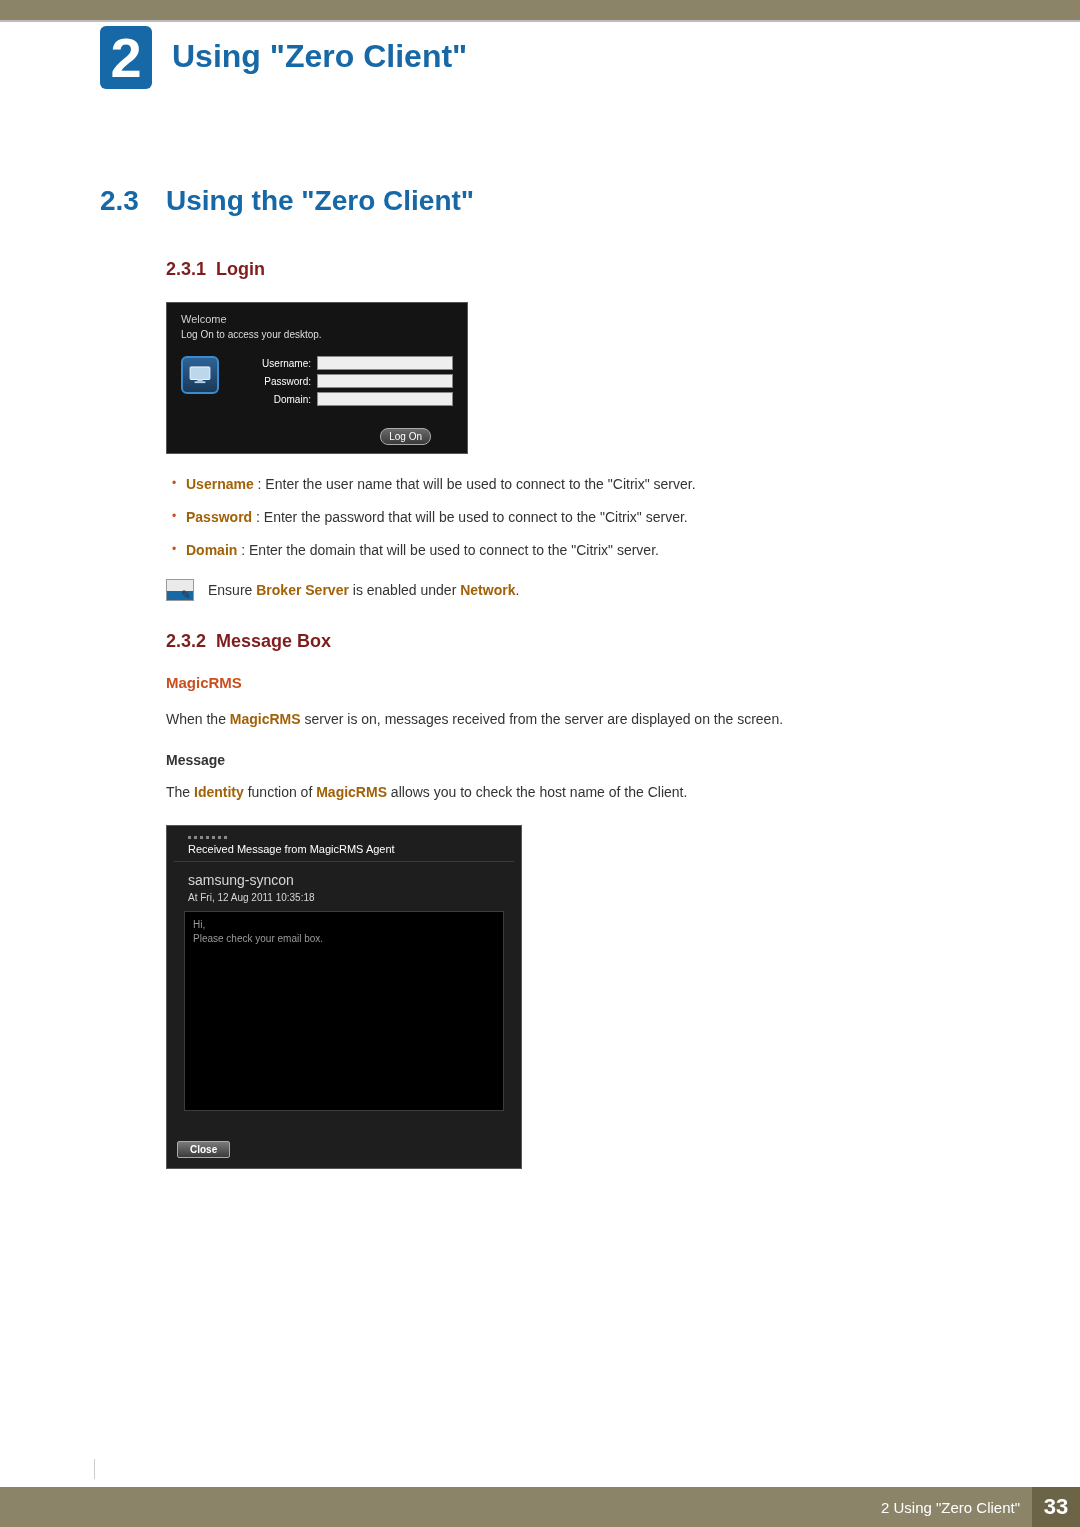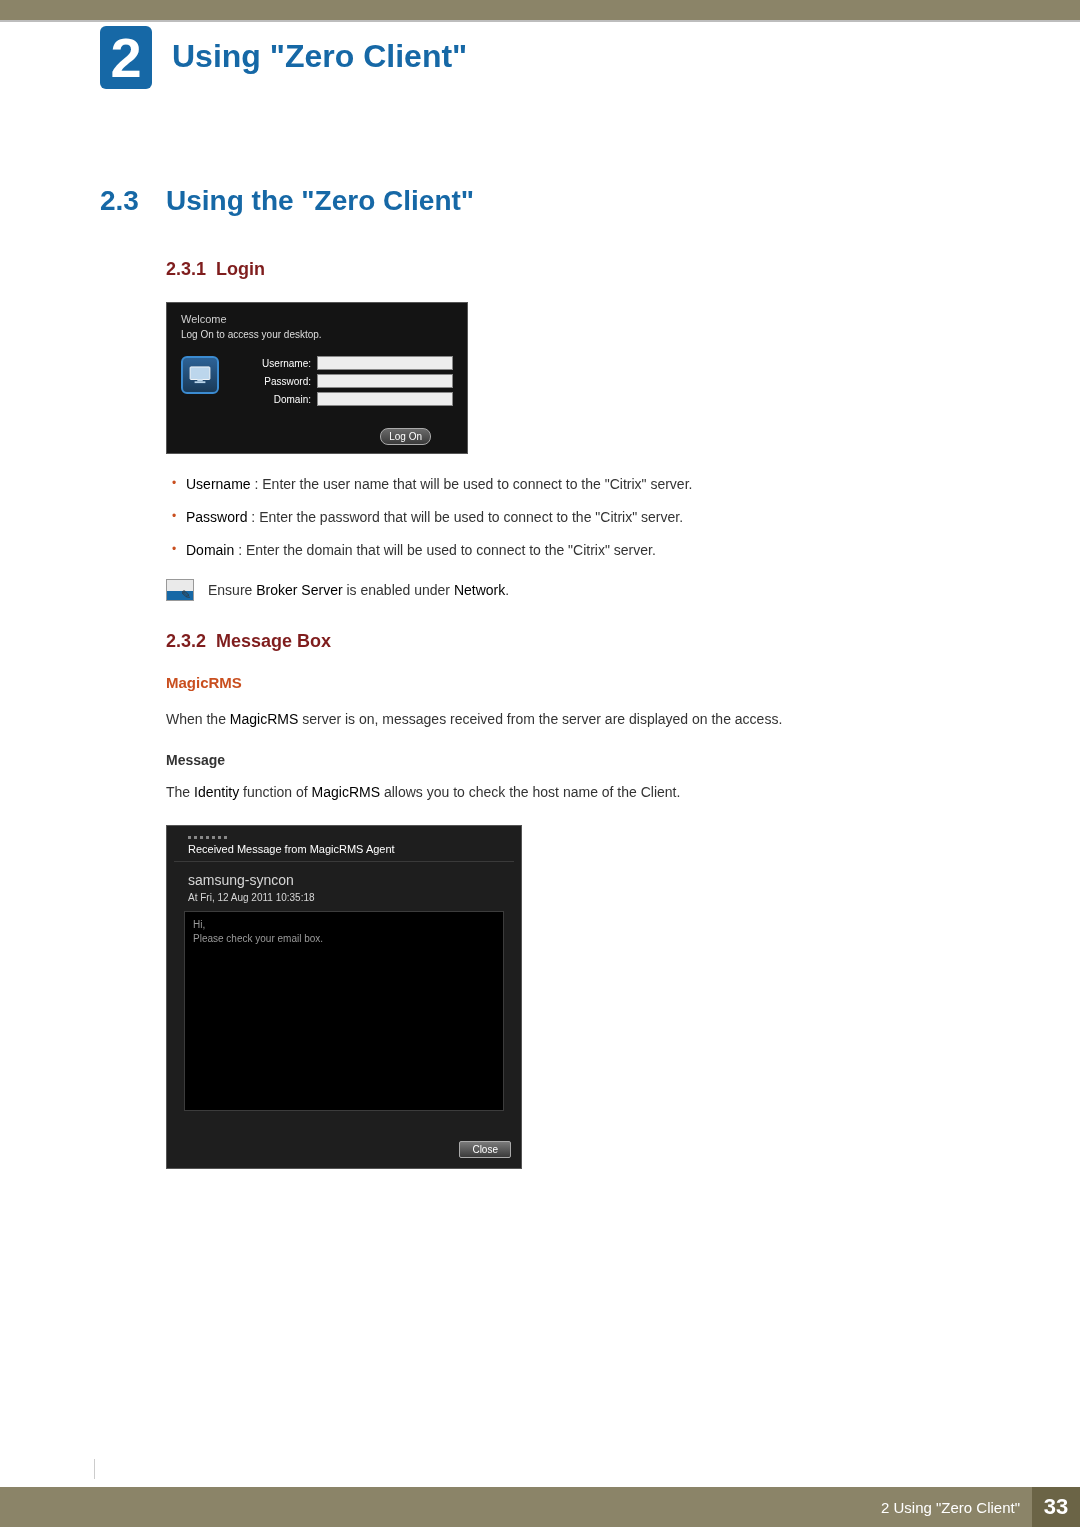--- a/index.html
+++ b/index.html
@@ -101,21 +101,21 @@
     color: #333;
   }
   .bullets li::before {
     content: "•";
     position: absolute;
     left: 6px;
     top: 0;
     color: #c94f1f;
     font-size: 12px;
   }
-  .term { color: #000000; font-weight: normal; }
+  .term { color: #a16207; font-weight: bold; }
   .note-row {
     margin-left: 66px;
     display: flex;
     align-items: center;
     gap: 14px;
     margin-bottom: 30px;
   }
   .note-icon {
     width: 28px; height: 22px;
     background: linear-gradient(#eaeaea 0 55%, #1668a6 55% 100%);
@@ -217,22 +217,23 @@
     border: 1px solid #3c3c3c;
     background: #000000;
     height: 200px;
     padding: 6px 8px;
     color: #9a9a9a;
     font-size: 10px;
     line-height: 1.4;
   }
   .msg-footer {
     position: absolute;
-    bottom: 10px; left: 22px; right: 10px;
-    text-align: right;
+    bottom: 10px; left: 10px; right: 10px;
+    text-align: left;
+    font-weight: bold;
   }
   .close-btn {
     display: inline-block;
     background: linear-gradient(#7a7a7a, #3b3b3b);
     border: 1px solid #aaa;
     color: #fff;
     font-size: 10px;
     padding: 2px 12px;
     border-radius: 2px;
   }
@@ -335,21 +336,21 @@
     </div>
   </div>
 
   <div class="h3">
     <span class="num">2.3.2</span><span>Message Box</span>
   </div>
 
   <div class="h4-red">MagicRMS</div>
 
   <p class="para">
-    <span>When the </span><span class="term">MagicRMS</span><span> server is on, messages received from the server are displayed on the access.</span>
+    <span>When the </span><span class="term">MagicRMS</span><span> server is on, messages received from the server are displayed on the screen.</span>
   </p>
 
   <div class="h5-black">Message</div>
 
   <p class="para">
     <span>The </span><span class="term">Identity</span><span> function of </span><span class="term">MagicRMS</span><span> allows you to check the host name of the Client.</span>
   </p>
 
   <div class="msg-shot">
     <div class="msg-title">Received Message from MagicRMS Agent</div>

